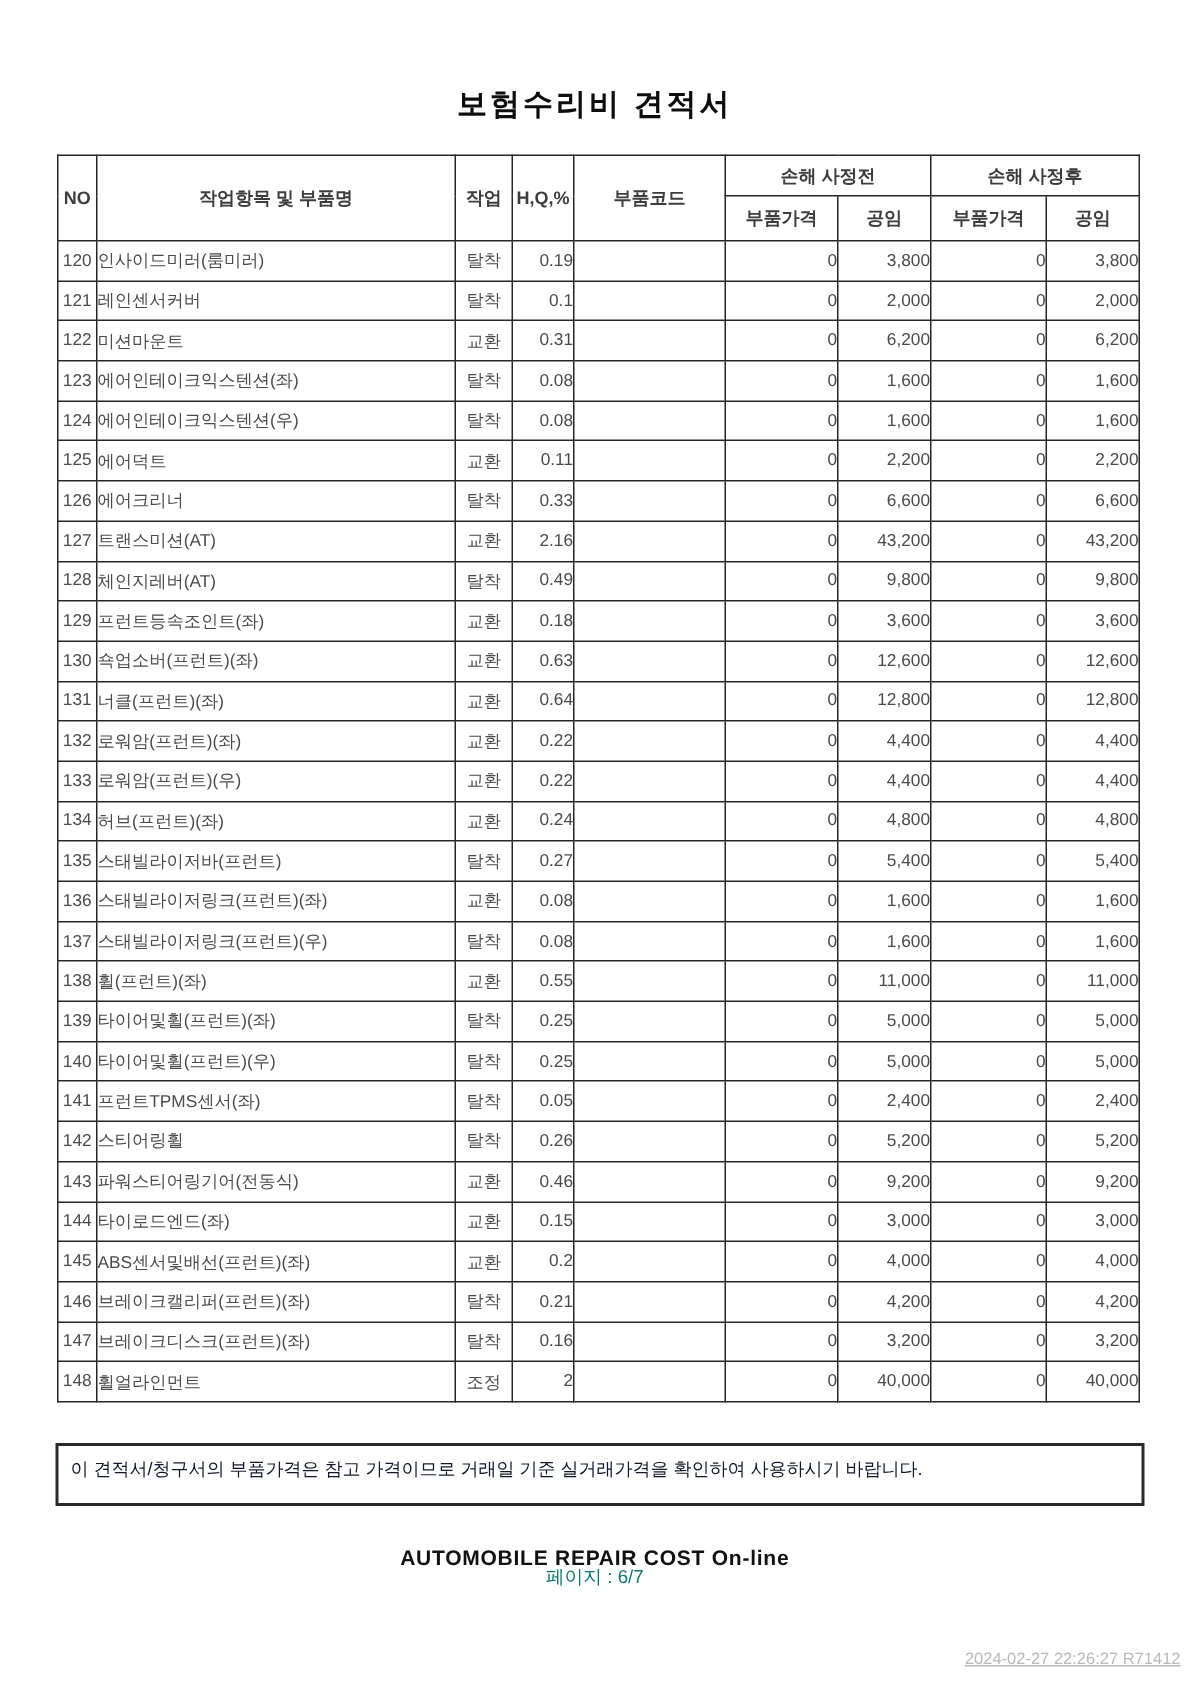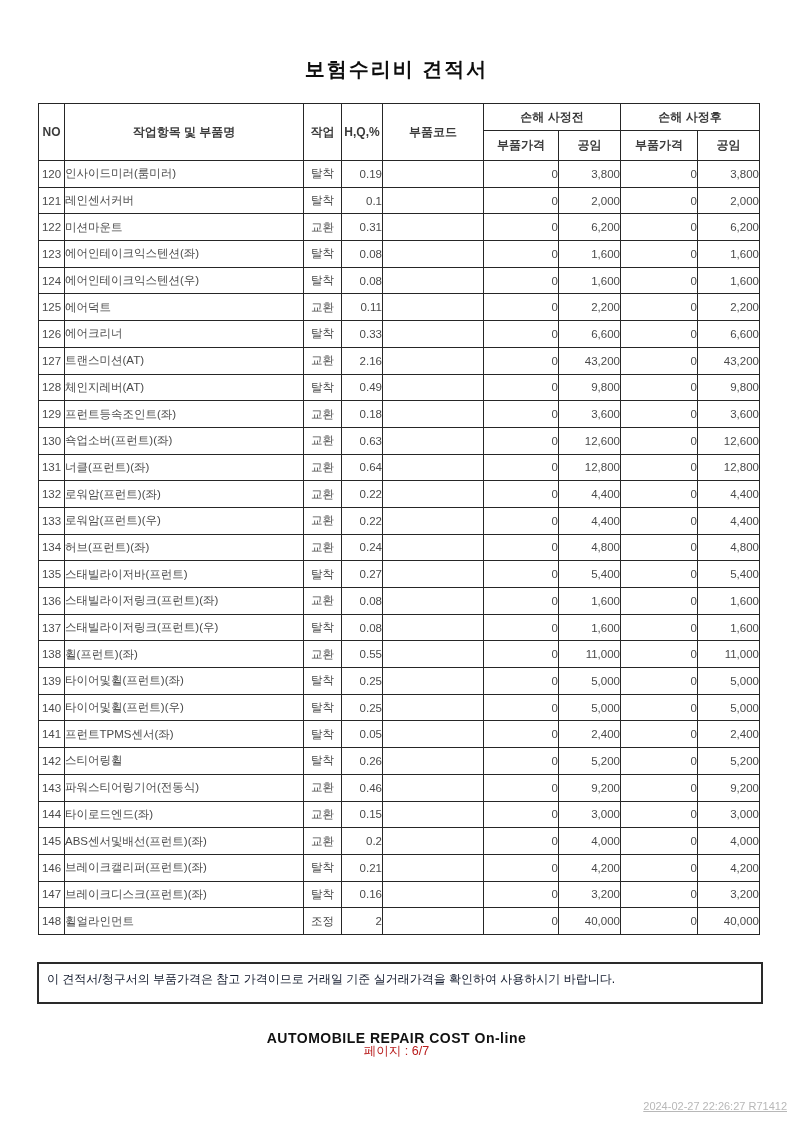--- a/index.html
+++ b/index.html
@@ -74,21 +74,21 @@
     font-size: 14px; font-weight: bold;
     color: #111111;
     letter-spacing: 0.5px;
     margin-top: 16px;
   }
   .footer-page {
     position: absolute;
     top: 1043px; left: 0; width: 793px;
     text-align: center;
     font-size: 12.5px;
-    color: #b91c1c;
+    color: #0f766e;
   }
   .footer-timestamp {
     position: absolute;
     top: 1100px; right: 6px;
     font-size: 11px;
     color: #b8b8b8;
     text-decoration: underline;
   }
 </style>
 </head>

